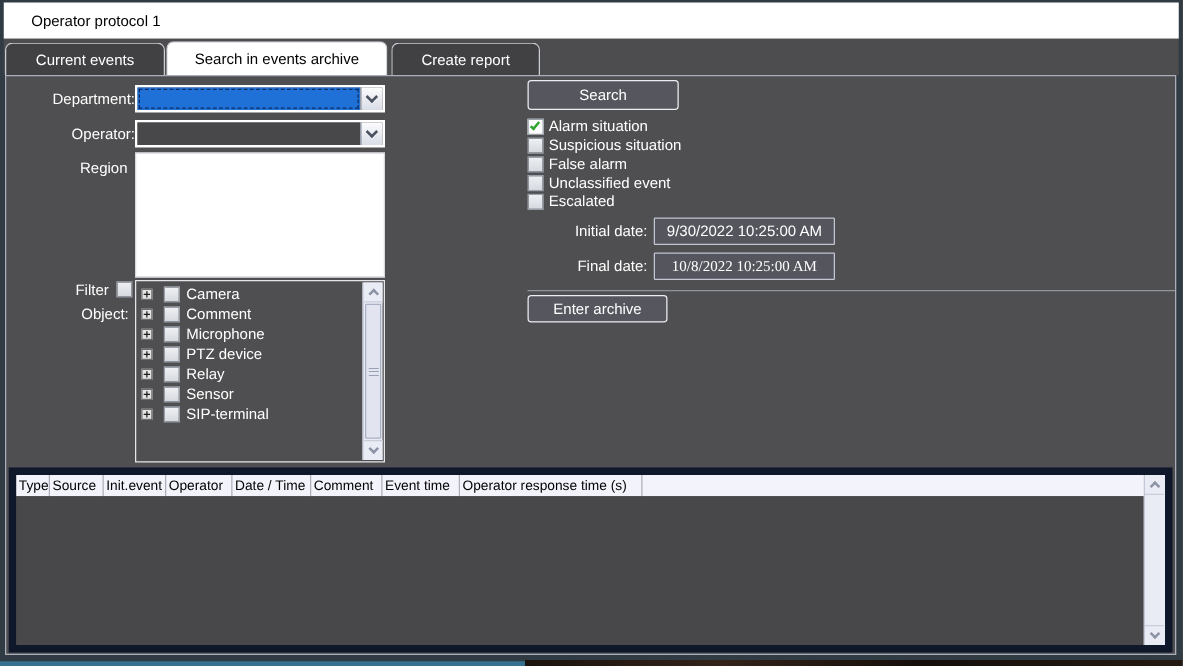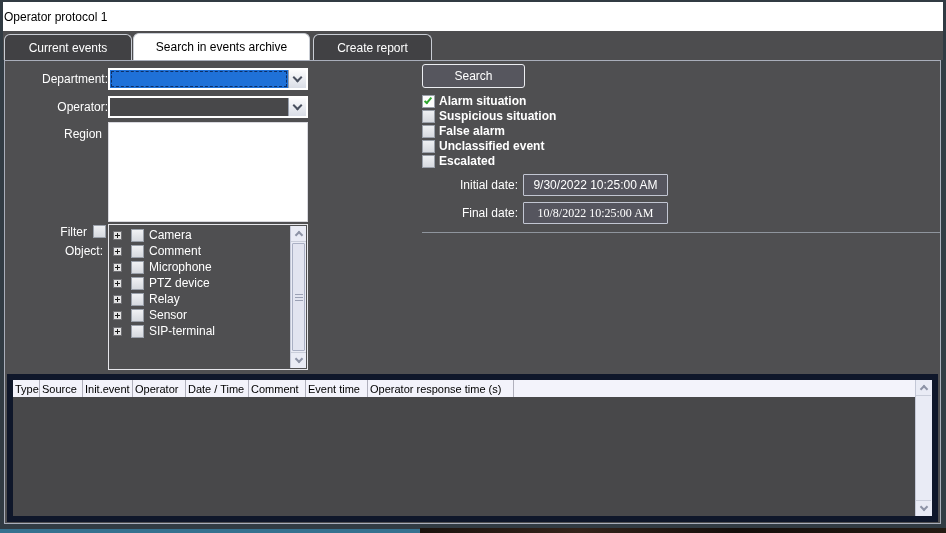--- a/index.html
+++ b/index.html
@@ -7,21 +7,21 @@
   body {
     position:relative;
     background:#313b43;
     font-family:"Liberation Sans", sans-serif;
   }
 
   
   .titlebar {
     position:absolute; left:3px; top:2px; width:940px; height:29px;
     background:#ffffff; color:#000;
-    display:flex; align-items:center; padding-left:1px;
+    display:flex; align-items:center; padding-left:22px;
     font-size:12px;
   }
   .tabstrip {
     position:absolute; left:3px; top:31px; width:940px; height:29px;
     background:#4d4d4f;
   }
   .tab {
     position:absolute; top:3px; height:26px;
     background:#414144; color:#fff;
     border:1px solid #c9cdd4; border-bottom:none;
@@ -123,21 +123,21 @@
     font-size:12px; cursor:default;
   }
   .date-btn {
     position:absolute; background:#55555e; color:#fff;
     border:1px solid #c2c6d2; border-radius:1px;
     display:flex; align-items:center; justify-content:center;
     font-size:12px;
   }
 
   
-  .chk-row { position:absolute; left:417px; height:14px; display:flex; align-items:center;font-weight:bold; }
+  .chk-row { position:absolute; left:417px; height:14px; display:flex; align-items:center; }
   .chk {
     width:13px; height:13px; flex:0 0 13px;
     background:linear-gradient(#eef0f3,#d6d9df); border:1px solid #9aa0aa;
     position:relative;
   }
   .chk-row[data-checked="true"] .chk { background:#fdfdfd; }
   .chk .checkmark { display:none; }
   .chk-row[data-checked="true"] .chk .checkmark {
     display:block; position:absolute; left:3px; top:0px;
     width:4px; height:8px;
@@ -269,21 +269,21 @@
         </div>
       <div class="sb-thumb">
           <div class="sb-grip"></div>
         </div>
       <div class="sb-btn sb-down">
           <div class="sb-chev"></div>
         </div>
     </div>
   </div>
 
-  <div class="btn" style="left:417px; top:3px; width:103px; height:24px;">
+  <div class="btn" style="left:417px; top:3px; width:121px; height:24px;">
     <span>Search</span>
   </div>
 
   <div class="chk-row" style="top:33px;" data-checked="true">
     <div class="chk">
         <div class="checkmark"></div>
       </div>
     <span class="chk-label">Alarm situation</span>
   </div>
   <div class="chk-row" style="top:48px;" data-checked="false">
@@ -308,20 +308,23 @@
     <span>9/30/2022 10:25:00 AM</span>
   </div>
 
   <div class="lbl" style="left:413px; top:145px; width:100px;">Final date:</div>
   <div class="date-btn" style="left:518px; top:141px; width:145px; height:22px;font-family:Liberation Serif, serif;">
     <span>10/8/2022 10:25:00 AM</span>
   </div>
 
   <div class="hsep"></div>
 
+  <div class="btn" style="left:417px; top:175px; width:112px; height:22px;">
+    <span>Enter archive</span>
+  </div>
 
   <div class="events-table">
     <div class="table-header">
       <div class="th th-0">Type</div>
       <div class="th th-1">Source</div>
       <div class="th th-2">Init.event</div>
       <div class="th th-3">Operator</div>
       <div class="th th-4">Date / Time</div>
       <div class="th th-5">Comment</div>
       <div class="th th-6">Event time</div>

